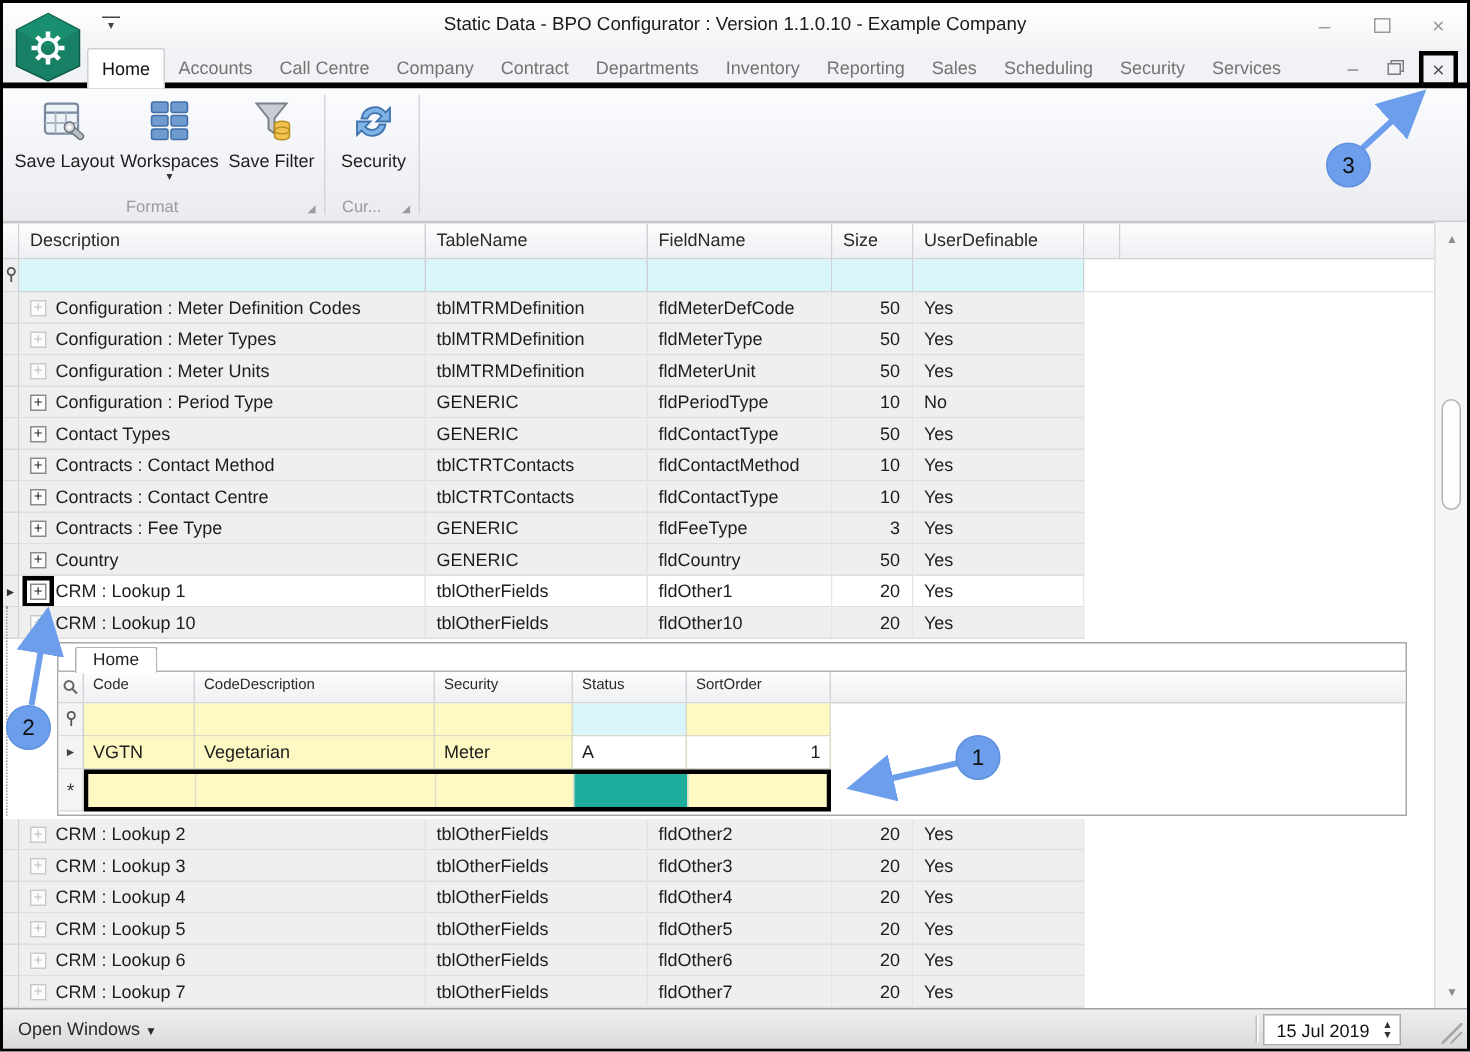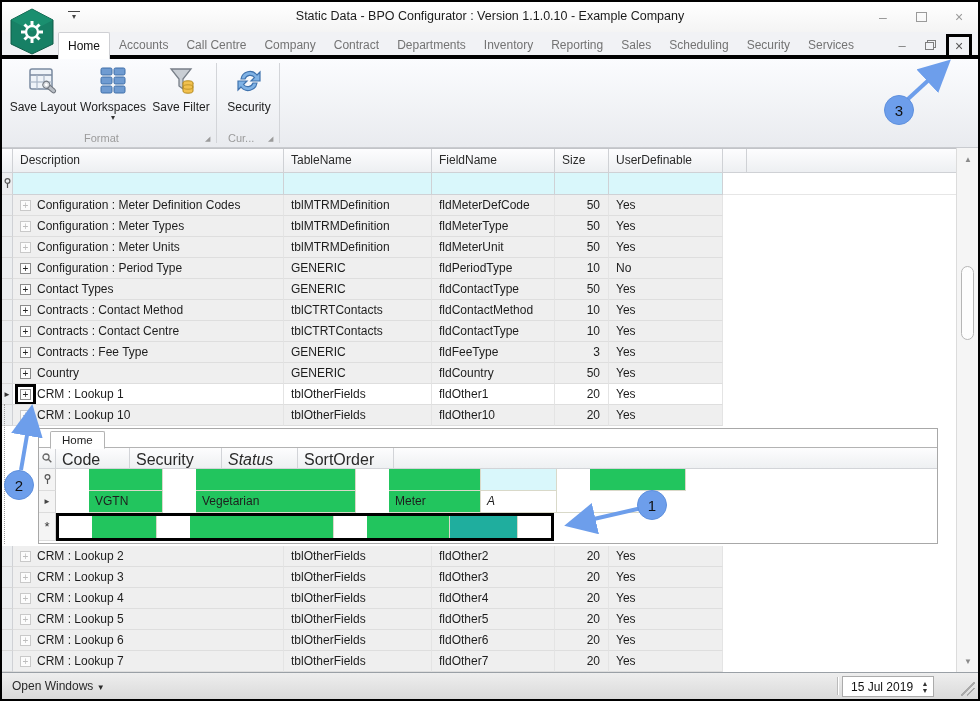--- a/index.html
+++ b/index.html
@@ -85,35 +85,35 @@
 
   
   .detail { margin:2px 18px 2px 36px; height:116px; border:1px solid #a8a8a8; background:#fff;
     position:relative; }
   .dtabs { height:19px; border-bottom:1px solid #b3b3b3; position:relative; }
   .dtab { position:absolute; left:11px; top:2px; padding:2px 11px 1px 11px; background:#fff;
     border:1px solid #b3b3b3; border-bottom:1px solid #fff; font-size:11.5px; color:#222;
     border-radius:2px 2px 0 0; height:18px; cursor:pointer; }
   .dhead { display:flex; height:21px; }
   .dhead .hcell { background:linear-gradient(#fdfdfe,#eef0f2); border-right:1px solid #d2d4d8;
-    border-bottom:1px solid #d2d4d8; font-size:16px; color:#2a2a2a; padding:3px 0 0 6px;
+    border-bottom:1px solid #d2d4d8; font-size:10px; color:#2a2a2a; padding:3px 0 0 6px;
     white-space:nowrap; cursor:pointer; }
   .dhead .hfill { flex:1; background:linear-gradient(#fdfdfe,#eef0f2); border-bottom:1px solid #d2d4d8; }
   .d-ind { width:17px; }
   .d-code { width:74px; }
   .d-desc { width:160px; }
   .d-type { width:92px; }
-  .d-status { width:76px;font-style:italic; }
+  .d-status { width:76px; }
   .d-sort { width:96px; }
   .dind-cell { background:#f4f4f4; border-right:1px solid #cfcfcf; border-bottom:1px solid #dcdcdc;
     display:flex; align-items:center; justify-content:center; font-size:10px; color:#444; }
   .drow { display:flex; height:22px; }
   .drow .cell { border-right:1px solid #d9d9c9; border-bottom:1px solid #d9d9c9; font-size:12px;
     color:#1d1d1d; padding:3px 4px 0 6px; white-space:nowrap; overflow:hidden; }
-  .yellow { background:#22c55e;margin-left:33px; }
+  .yellow { background:#fef9c3; }
   .white  { background:#ffffff; }
   .cyan   { background:#d9f7fb; }
   .teal   { background:#1fae9e; }
   .drow .num { text-align:right; padding-right:6px; }
   .dnewrow { display:flex; height:28px; }
   .dnew-box { display:flex; width:498px; border:3px solid #000; }
   .dnew-box .cell { border-right:1px solid #d9d9c9; }
 
   
   .vscroll { position:absolute; right:0; top:146px; bottom:27px; width:22px; background:#f5f5f5;
@@ -444,20 +444,21 @@
         <div class="dtab">Home</div>
       </div>
       <div class="dhead">
         <div class="hcell d-ind dind-cell" style="padding:0">
           <svg class="mag-svg" width="10" height="10" viewBox="0 0 10 10">
               <circle cx="4" cy="4" r="3" fill="none" stroke="#666" stroke-width="1.3"></circle>
               <line x1="6.3" y1="6.3" x2="9.3" y2="9.3" stroke="#666" stroke-width="1.4"></line>
             </svg>
         </div>
         <div class="hcell d-code">Code</div>
+        <div class="hcell d-desc">CodeDescription</div>
         <div class="hcell d-type">Security</div>
         <div class="hcell d-status">Status</div>
         <div class="hcell d-sort">SortOrder</div>
         <div class="hfill"></div>
       </div>
       <div class="drow">
         <div class="dind-cell d-ind">
           <svg class="pin-svg" width="7" height="11" viewBox="0 0 7 11">
               <circle cx="3.5" cy="3" r="2.4" fill="none" stroke="#555" stroke-width="1.2"></circle>
               <line x1="3.5" y1="5.5" x2="3.5" y2="10" stroke="#555" stroke-width="1.2"></line>

